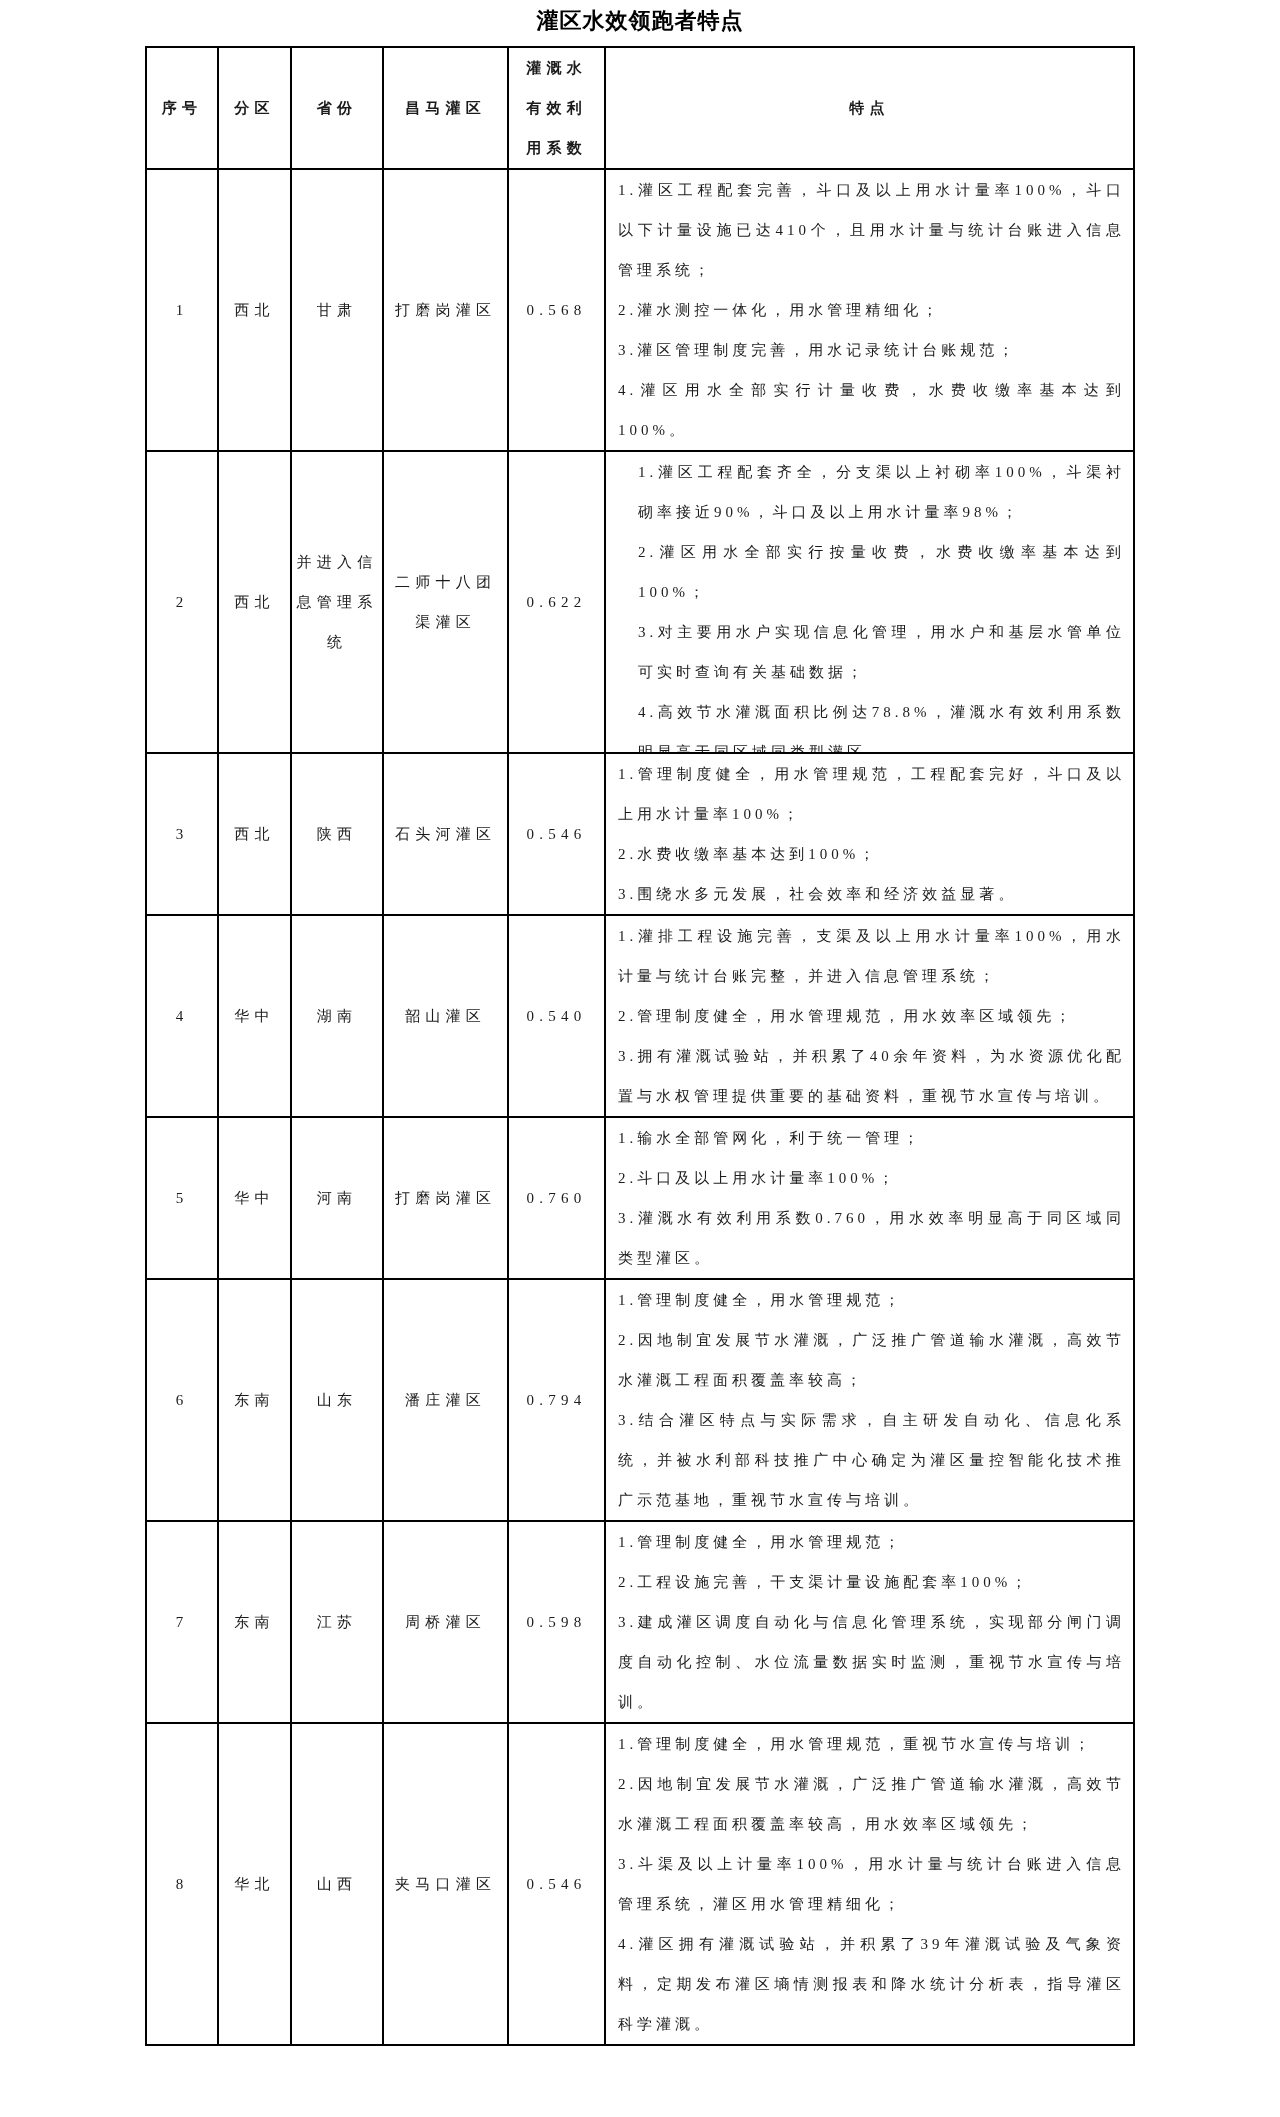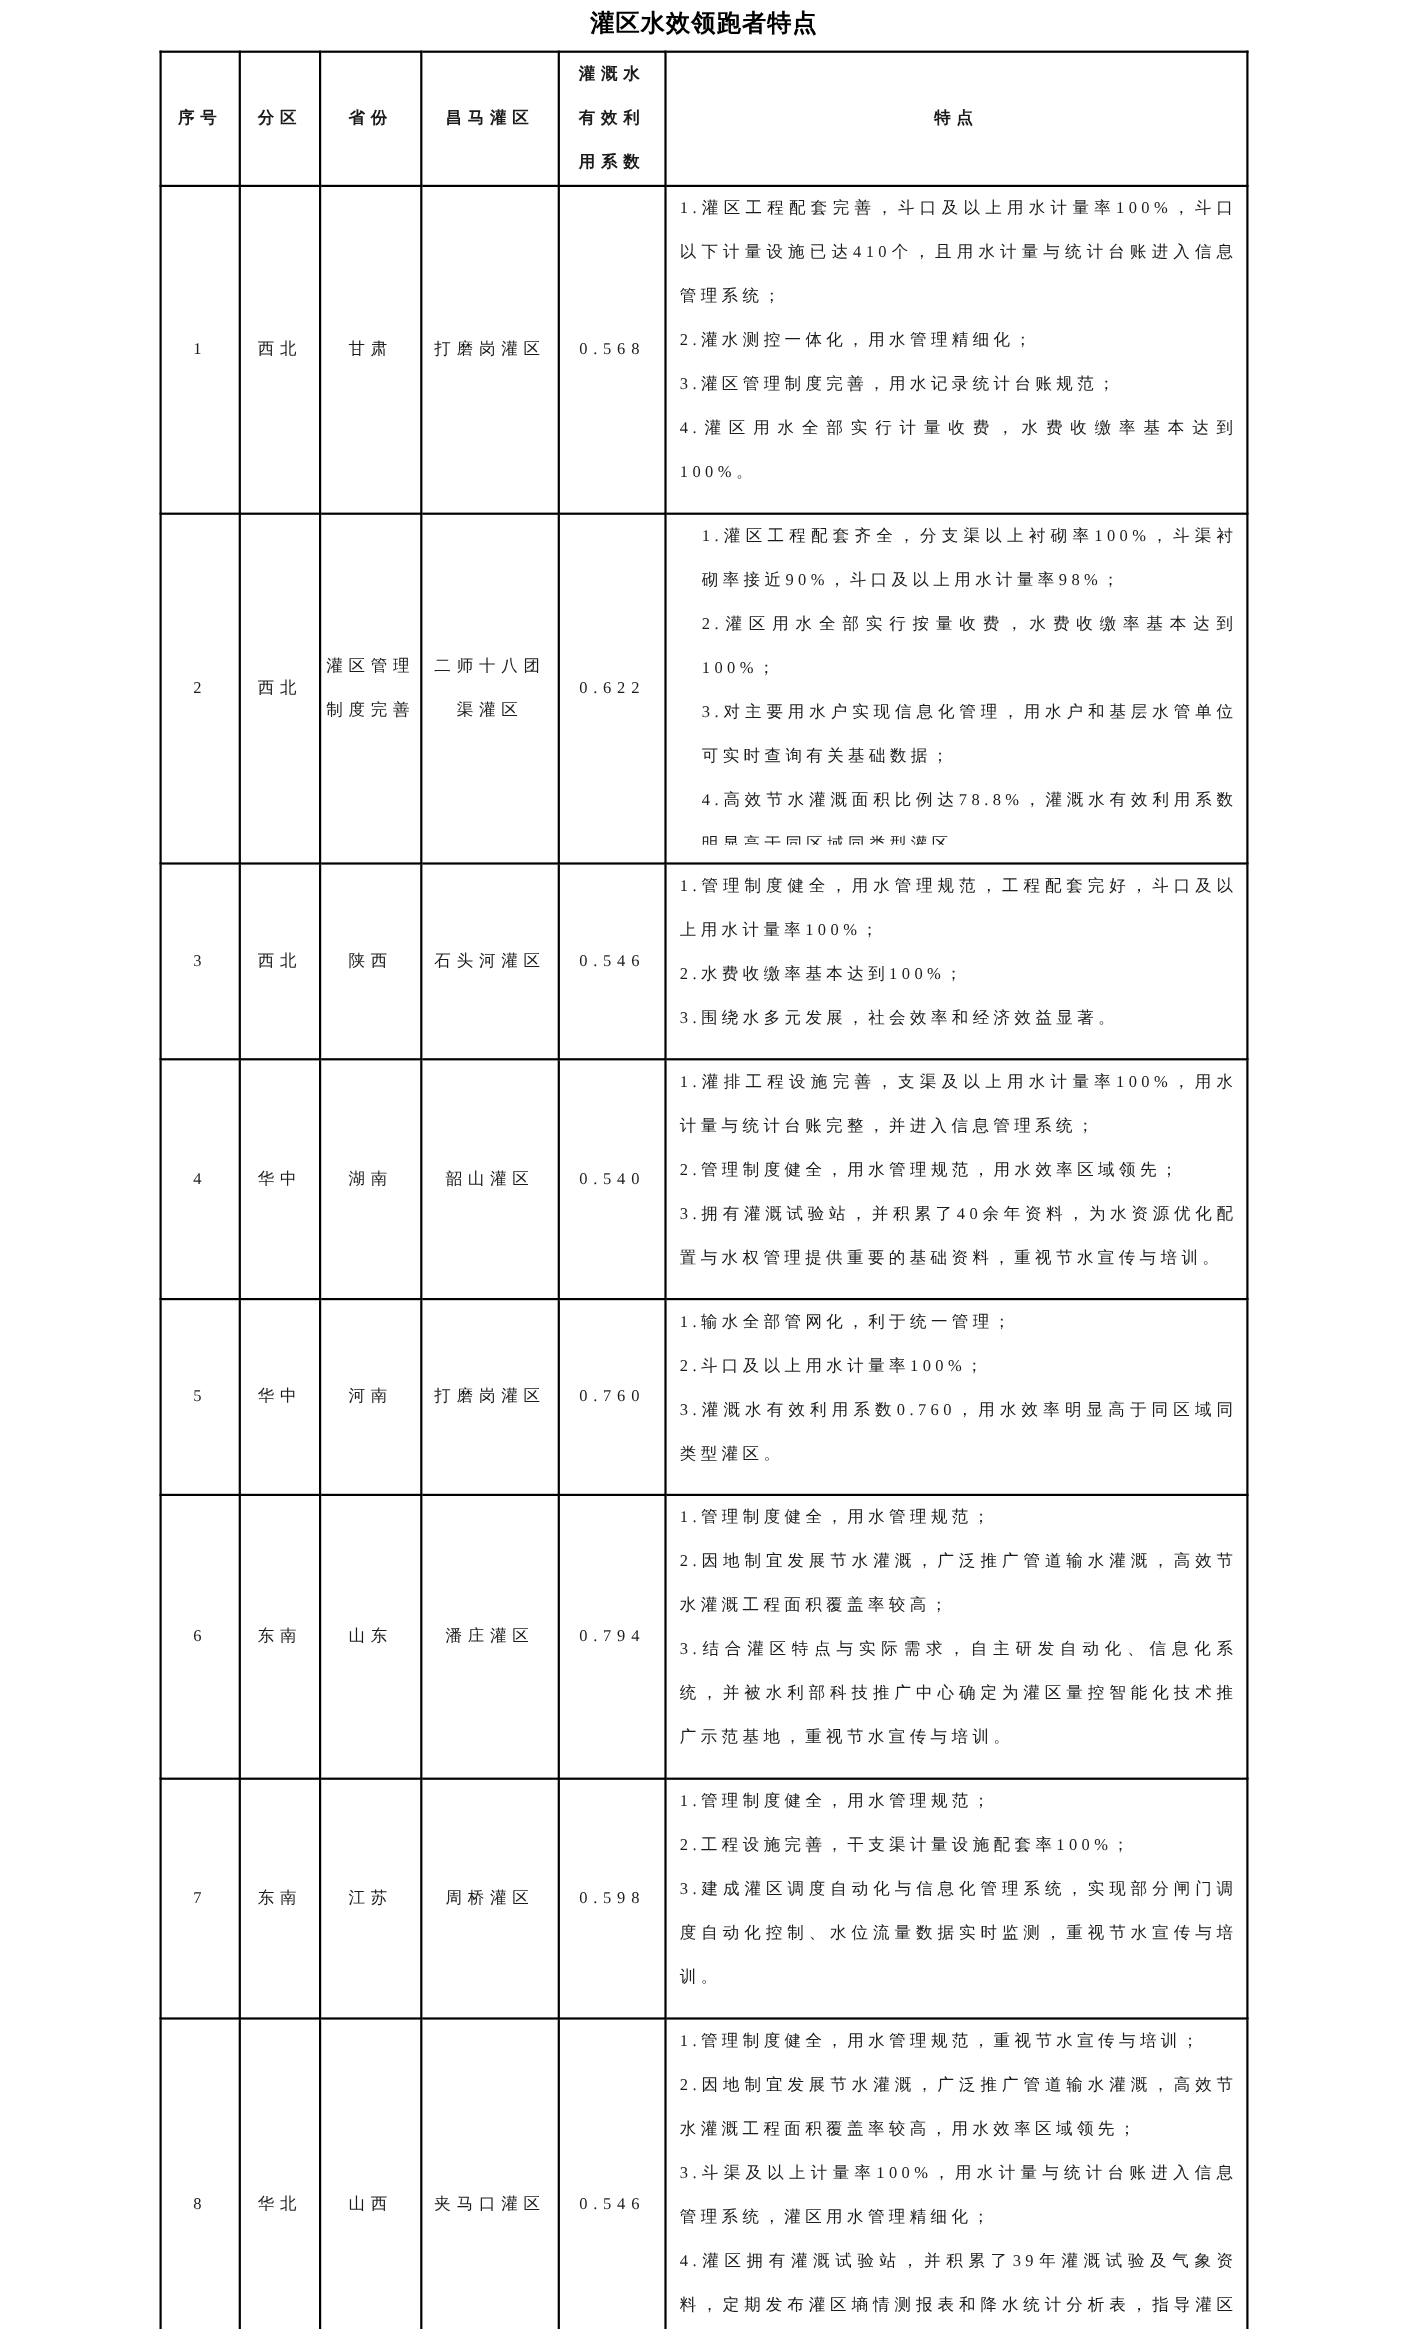--- a/index.html
+++ b/index.html
@@ -49,21 +49,21 @@
     letter-spacing:0.35em;
     line-height:40px;
     padding:0 3px;
   }
   td.feature{
     text-align:justify;
     vertical-align:middle;
     font-size:15px;
     line-height:40px;
     letter-spacing:4px;
-    padding:0 8px 16px 12px;
+    padding:0 8px 0 12px;
   }
   .feature-text{
     white-space:pre-line;
     text-align:justify;
   }
   
   tbody tr:nth-child(2) .feature-text{
     max-height:300px;
     overflow:hidden;
     margin-left:20px;
@@ -106,21 +106,21 @@
         <td class="feature">
             <div class="feature-text">1.灌区工程配套完善，斗口及以上用水计量率100%，斗口以下计量设施已达410个，且用水计量与统计台账进入信息管理系统；
 2.灌水测控一体化，用水管理精细化；
 3.灌区管理制度完善，用水记录统计台账规范；
 4.灌区用水全部实行计量收费，水费收缴率基本达到100%。</div>
           </td>
       </tr>
       <tr>
         <td class="c-cell">2</td>
         <td class="c-cell">西北</td>
-        <td class="c-cell">灌区管理制度完善</td>
+        <td class="c-cell">并进入信息管理系统</td>
         <td class="c-cell">二师十八团渠灌区</td>
         <td class="c-cell">0.622</td>
         <td class="feature">
             <div class="feature-text">1.灌区工程配套齐全，分支渠以上衬砌率100%，斗渠衬砌率接近90%，斗口及以上用水计量率98%；
 2.灌区用水全部实行按量收费，水费收缴率基本达到100%；
 3.对主要用水户实现信息化管理，用水户和基层水管单位可实时查询有关基础数据；
 4.高效节水灌溉面积比例达78.8%，灌溉水有效利用系数明显高于同区域同类型灌区。</div>
           </td>
       </tr>
       <tr>

